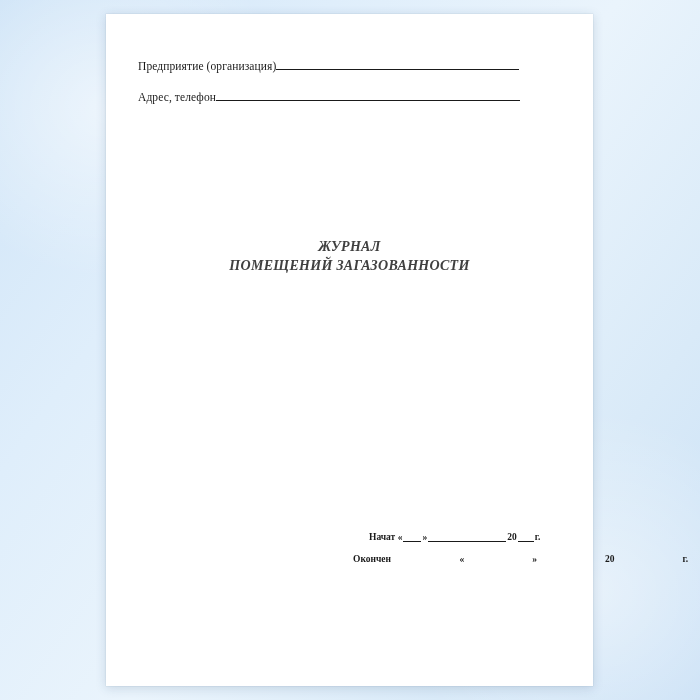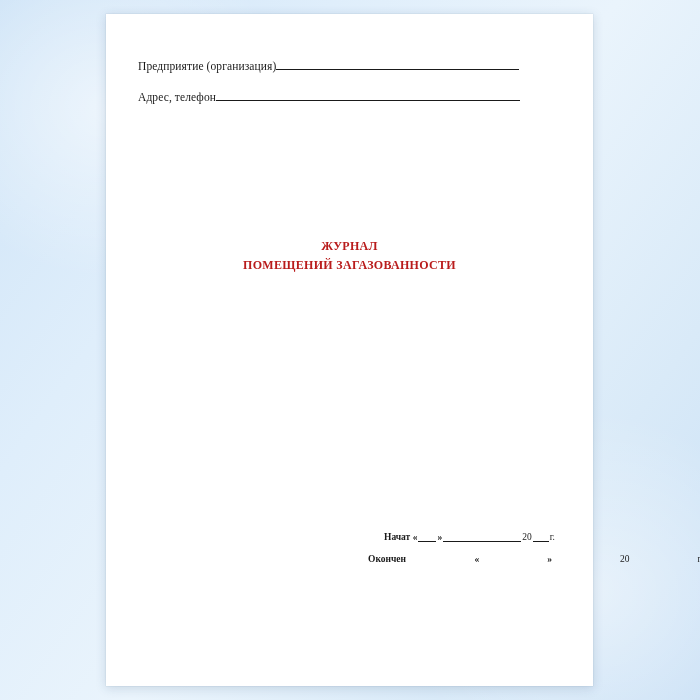--- a/index.html
+++ b/index.html
@@ -73,42 +73,42 @@
   .title-block {
     position: absolute;
     left: 0;
     top: 223px;
     width: 487px;
     text-align: center;
   }
   .title-line {
     font-family: "Liberation Serif", serif;
     font-weight: bold;
-    font-size: 12px;
+    font-size: 14px;
     letter-spacing: 0.3px;
-    color: #b91c1c;
+    color: #404040;
     line-height: 19px;
+    font-style: italic;
   }
 
   .footer-block {
     position: absolute;
     left: 243px;
     top: 518px;
     width: 244px;
   }
   .footer-row {
     display: flex;
     align-items: flex-start;
     justify-content: flex-start;
     white-space: nowrap;
     font-size: 9.5px;
     font-weight: bold;
     color: #1a1a1a;
     margin-bottom: 12px;
-    margin-left: 15px;
   }
   #started-row { padding-left: 20px; }
   #finished-row { padding-left: 4px; gap: 33px; }
   .footer-label { font-weight: bold; font-size: 9.5px; }
   .quote-gap {
     display: inline-block;
     border-bottom: 1px solid #1a1a1a;
     width: 18px;
     height: 9px;
     margin: 0 1px;
@@ -120,21 +120,21 @@
     height: 9px;
     margin: 0 1px;
   }
   .short-rule {
     display: inline-block;
     border-bottom: 1px solid #1a1a1a;
     width: 16px;
     height: 9px;
     margin: 0 1px;
   }
-  .yr { font-weight: normal; }
+  .yr { font-weight: bold; }
 </style>
 </head>
 <body>
 
 <div class="backdrop">
   <div class="glow-a"></div>
   <div class="glow-b"></div>
 </div>
 
 <div class="page">

